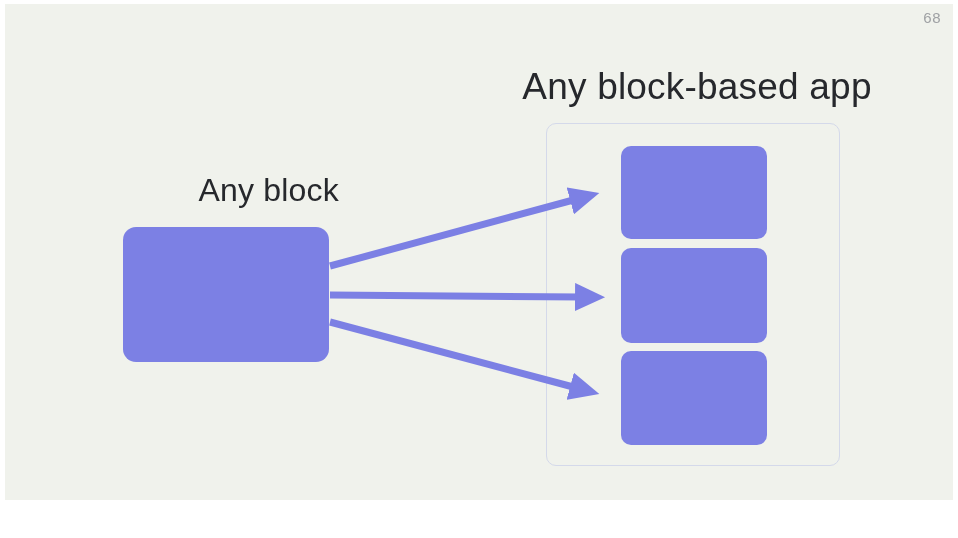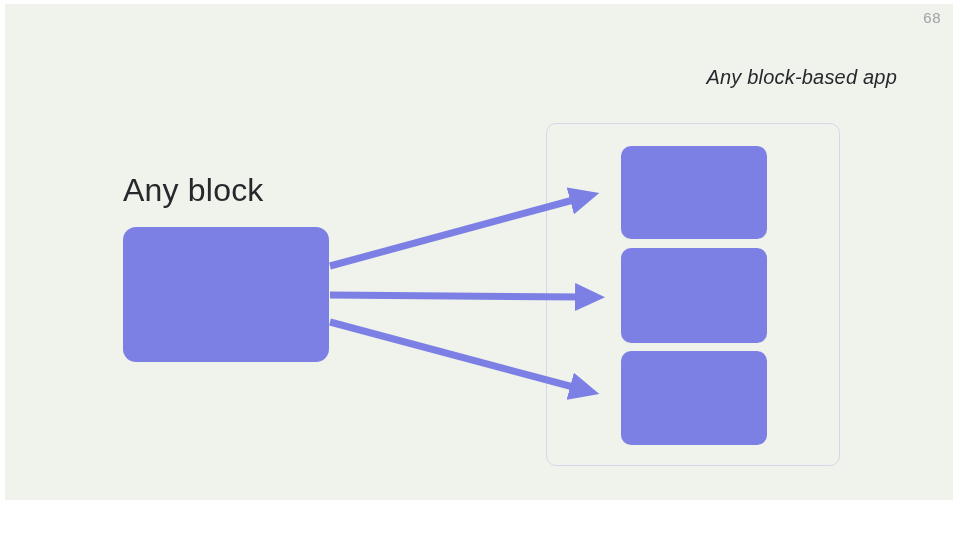--- a/index.html
+++ b/index.html
@@ -27,36 +27,35 @@
     position: absolute;
     top: 5px; right: 12px;
     font-size: 15px;
     color: var(--page-number);
     letter-spacing: 0.5px;
   }
   .source-label {
     position: absolute;
     left: 118px; top: 168px;
     width: 216px;
-    text-align: left;
+    text-align: right;
     font-size: 32px;
     font-weight: 500;
     color: var(--text);
     letter-spacing: 0.2px;
   }
   .target-title {
     position: absolute;
     left: 492px; top: 62px;
     width: 400px;
-    text-align: right;
-    font-size: 20px;
+    text-align: center;
+    font-size: 37px;
     font-weight: 500;
     color: var(--text);
     letter-spacing: 0.2px;
-    font-style: italic;
   }
   .source-block {
     position: absolute;
     left: 118px; top: 223px;
     width: 206px; height: 135px;
     background: var(--accent);
     border-radius: 13px;
   }
   .app-container {
     position: absolute;

